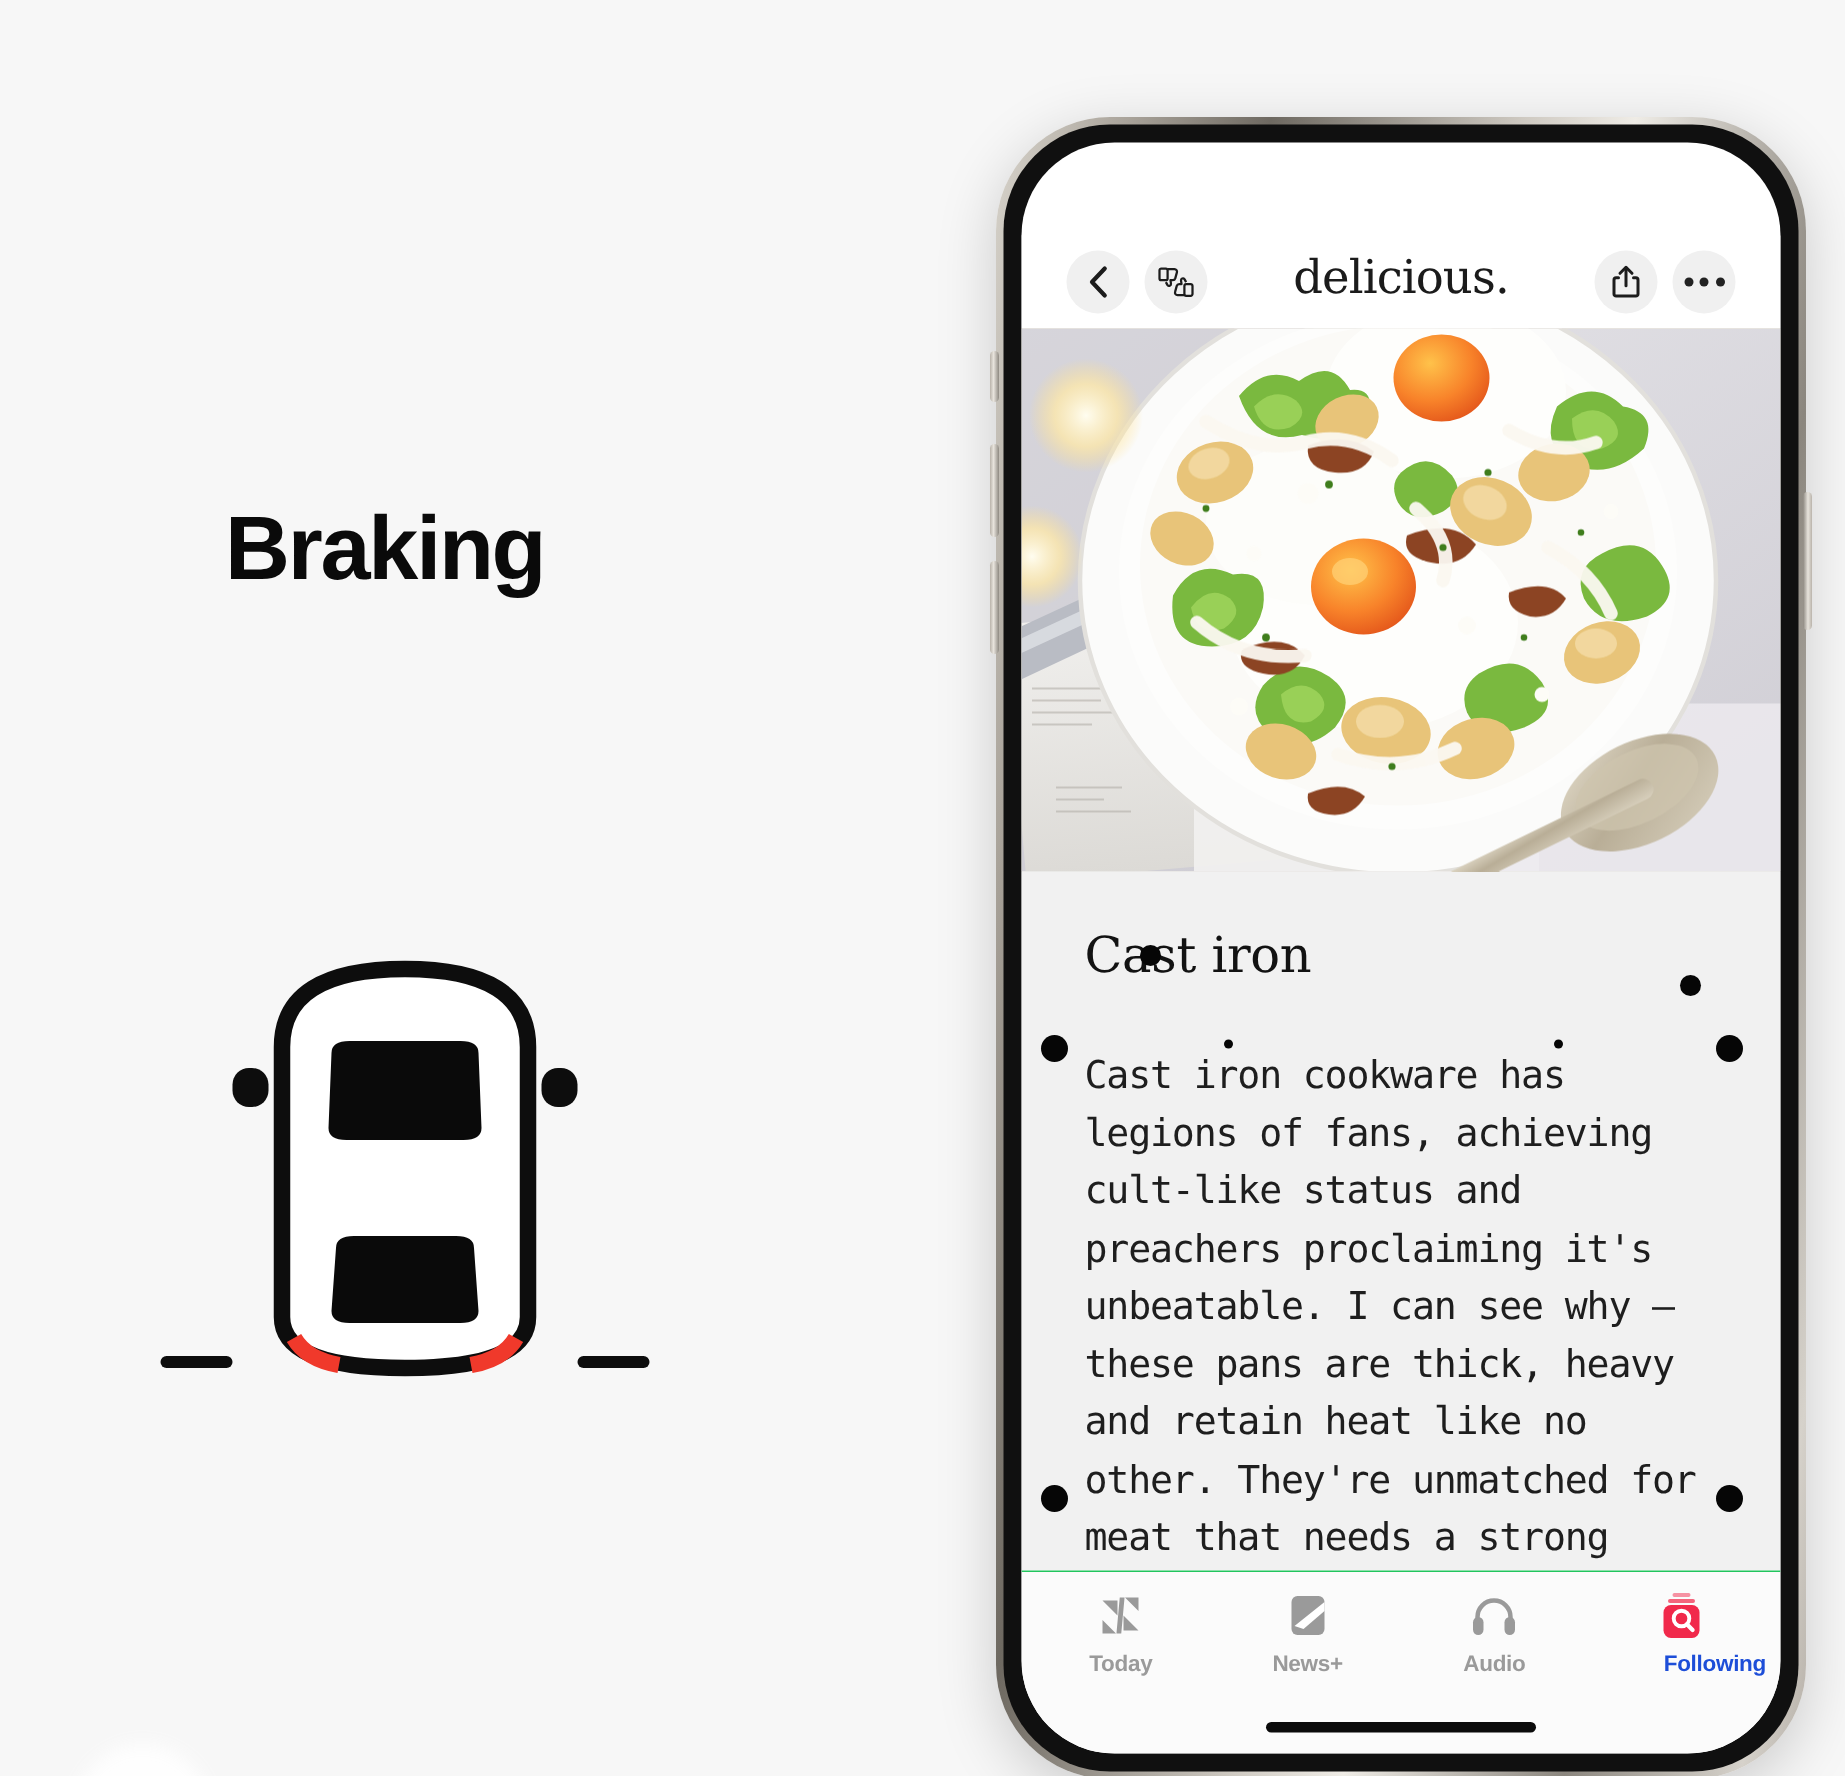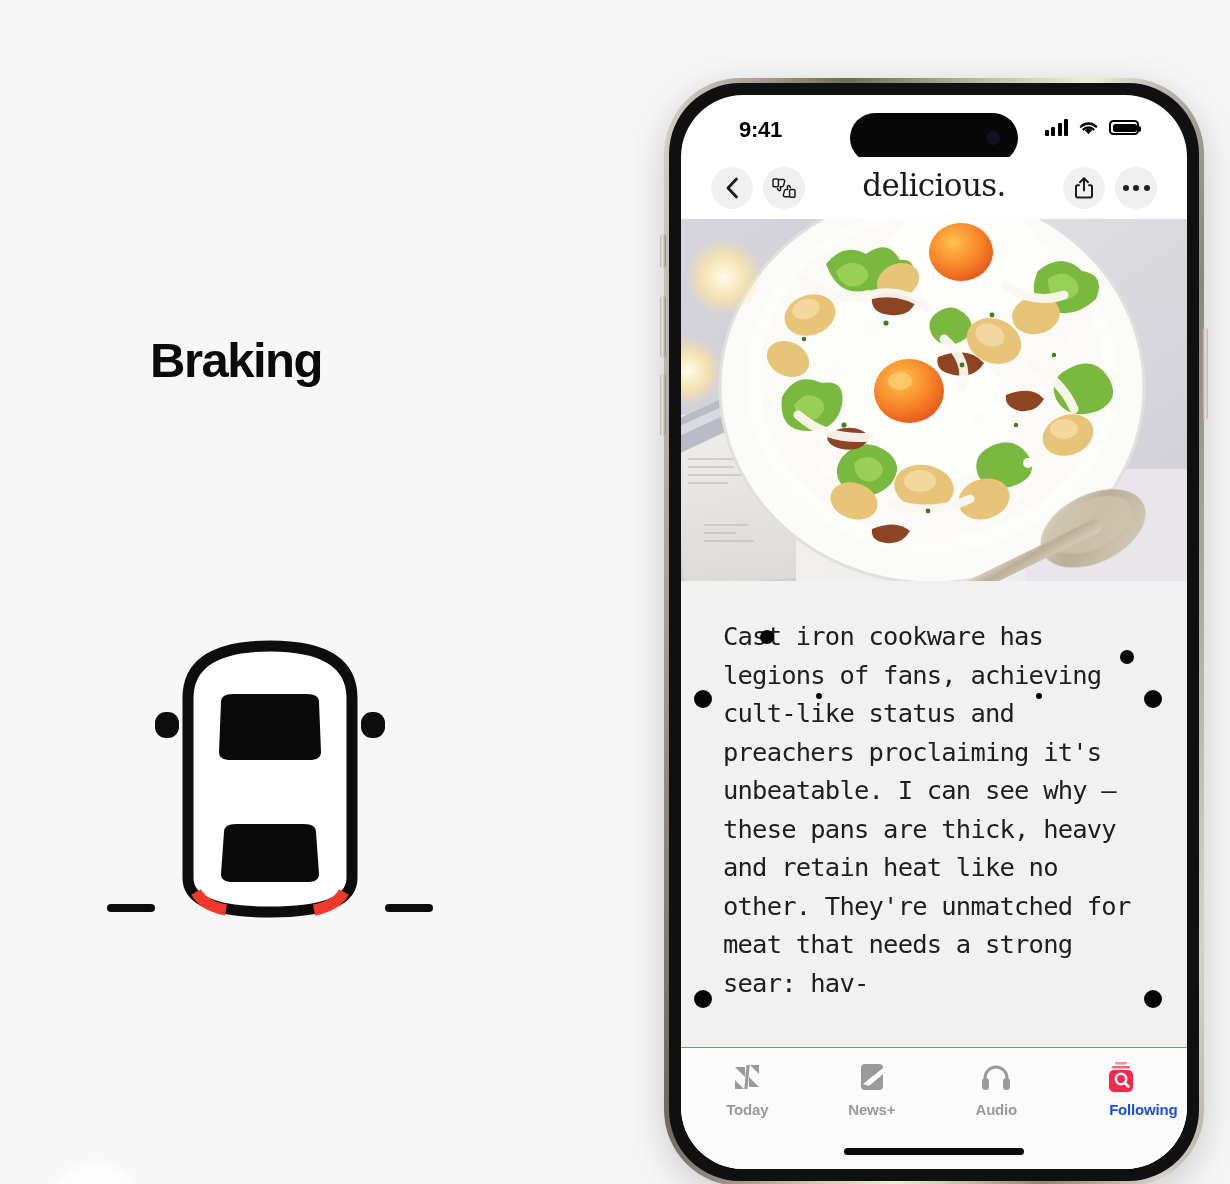--- a/index.html
+++ b/index.html
@@ -20,21 +20,21 @@
   #left-panel {
     position: absolute;
     left: 0; top: 0;
     width: 620px; height: 1184px;
   }
 
   #braking-title {
     position: absolute;
     left: 150px;
     top: 336px;
-    font-size: 49px;
+    font-size: 60px;
     font-weight: bold;
     letter-spacing: -1.5px;
     color: #0a0a0a;
     line-height: 1;
   }
 
   #car-diagram {
     position: absolute;
     left: 100px;
     top: 620px;
@@ -311,44 +311,20 @@
   <div id="phone-frame"></div>
 
   <div class="side-btn" id="btn-action"></div>
   <div class="side-btn" id="btn-volup"></div>
   <div class="side-btn" id="btn-voldown"></div>
   <div class="side-btn" id="btn-power"></div>
 
   <div id="phone-bezel">
   <div id="phone-screen">
 
-    <div id="status-bar">
-      <div id="status-time">9:41</div>
-
-      <div id="dynamic-island">
-        <div id="island-camera"></div>
-      </div>
-
-      <div id="status-right">
-        <span class="bars">
-              <i></i>
-              <i></i>
-              <i></i>
-              <i></i>
-            </span>
-        <svg width="23" height="17" viewBox="0 0 23 17">
-          <path d="M11.5 15.2 L7.9 11.3 a5.4 5.4 0 0 1 7.2 0 Z" fill="#000"></path>
-          <path d="M3.9 7.6 a11 11 0 0 1 15.2 0" fill="none" stroke="#000" stroke-width="2.4" stroke-linecap="round"></path>
-          <path d="M6.6 10.4 a7.2 7.2 0 0 1 9.8 0" fill="none" stroke="#000" stroke-width="2.4" stroke-linecap="round"></path>
-        </svg>
-        <span id="battery">
-              <i></i>
-            </span>
-      </div>
-    </div>
 
     <div id="nav-bar">
 
       <div class="round-btn" id="btn-back">
         <svg width="15" height="22" viewBox="0 0 15 22">
           <path d="M11.5 2 L3 11 L11.5 20" fill="none" stroke="#1c1c1c" stroke-width="2.8" stroke-linecap="round" stroke-linejoin="round"></path>
         </svg>
       </div>
 
       <div class="round-btn" id="btn-rate">
@@ -509,20 +485,21 @@
           <ellipse cx="420" cy="314" rx="44" ry="24" fill="#cdc4ad" opacity=".75"></ellipse>
           <rect x="250" y="310" width="180" height="14" rx="7" fill="url(#spoong)"></rect>
         </g>
 
         <circle cx="48" cy="58" r="38" fill="url(#glow1)"></circle>
         <circle cx="12" cy="152" r="34" fill="url(#glow1)"></circle>
       </svg>
     </div>
 
     <div id="article">
+      <div id="article-heading">Cast iron</div>
       <div id="article-body">Cast iron cookware has legions of fans, achieving cult-like status and preachers proclaiming it's unbeatable. I can see why – these pans are thick, heavy and retain heat like no other. They're unmatched for meat that needs a strong sear: hav-</div>
       <div id="markers">
             <b style="left: 13px; top: 109px; width: 18px; height: 18px;"></b>
             <b style="left: 135px; top: 112px; width: 6px; height: 6px;"></b>
             <b style="left: 355px; top: 112px; width: 6px; height: 6px;"></b>
             <b style="left: 463px; top: 109px; width: 18px; height: 18px;"></b>
             <b style="left: 13px; top: 409px; width: 18px; height: 18px;"></b>
             <b style="left: 463px; top: 409px; width: 18px; height: 18px;"></b>
             <b style="left: 79px; top: 49px; width: 14px; height: 14px;"></b>
             <b style="left: 439px; top: 69px; width: 14px; height: 14px;"></b>

